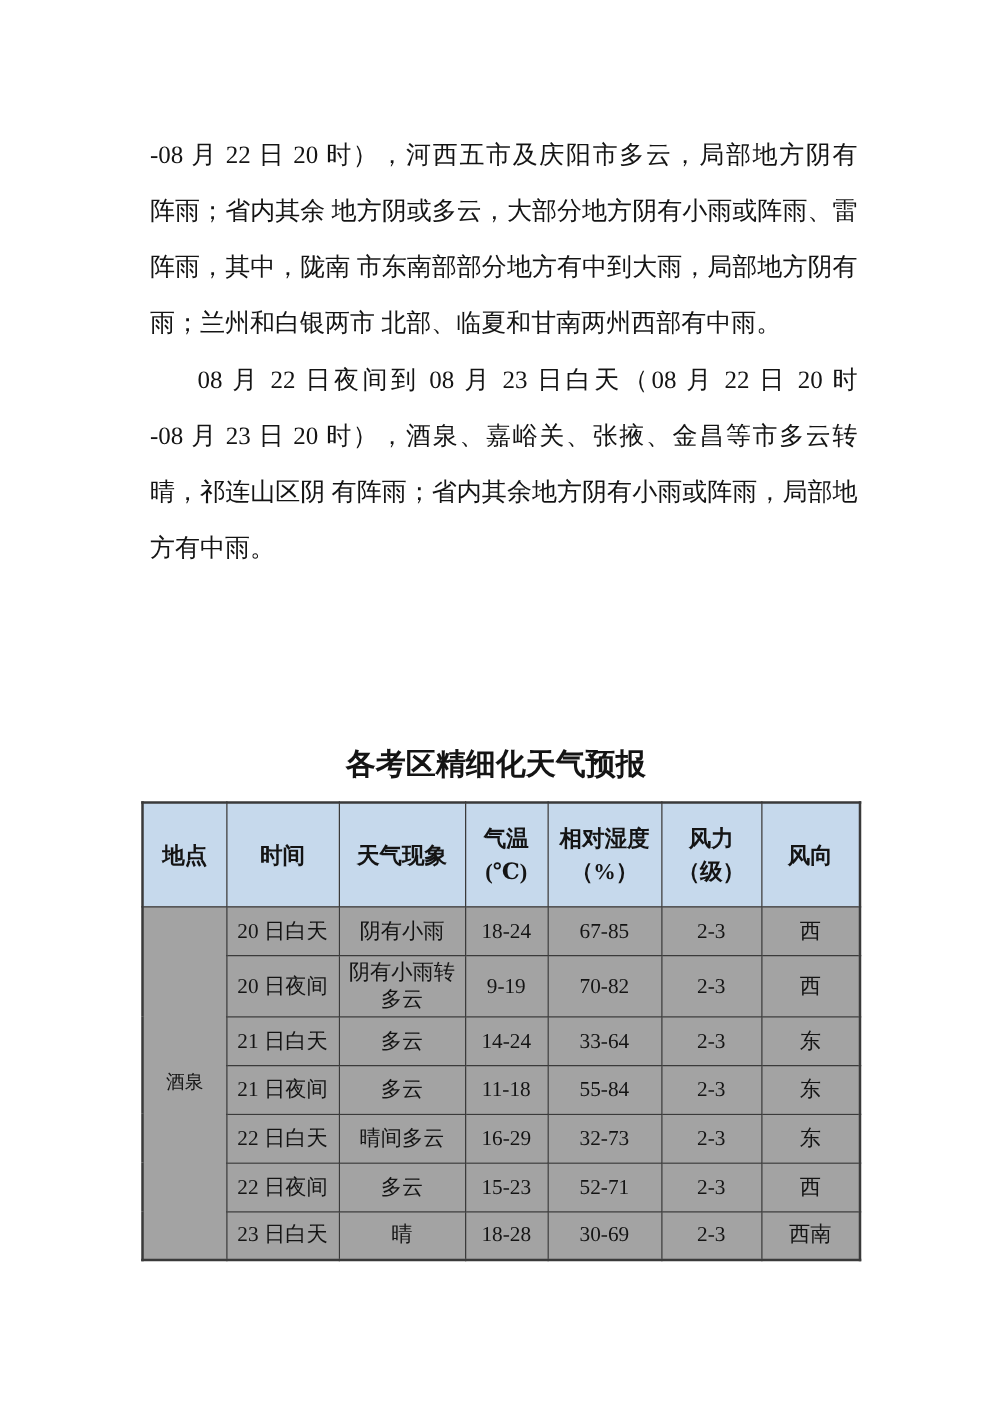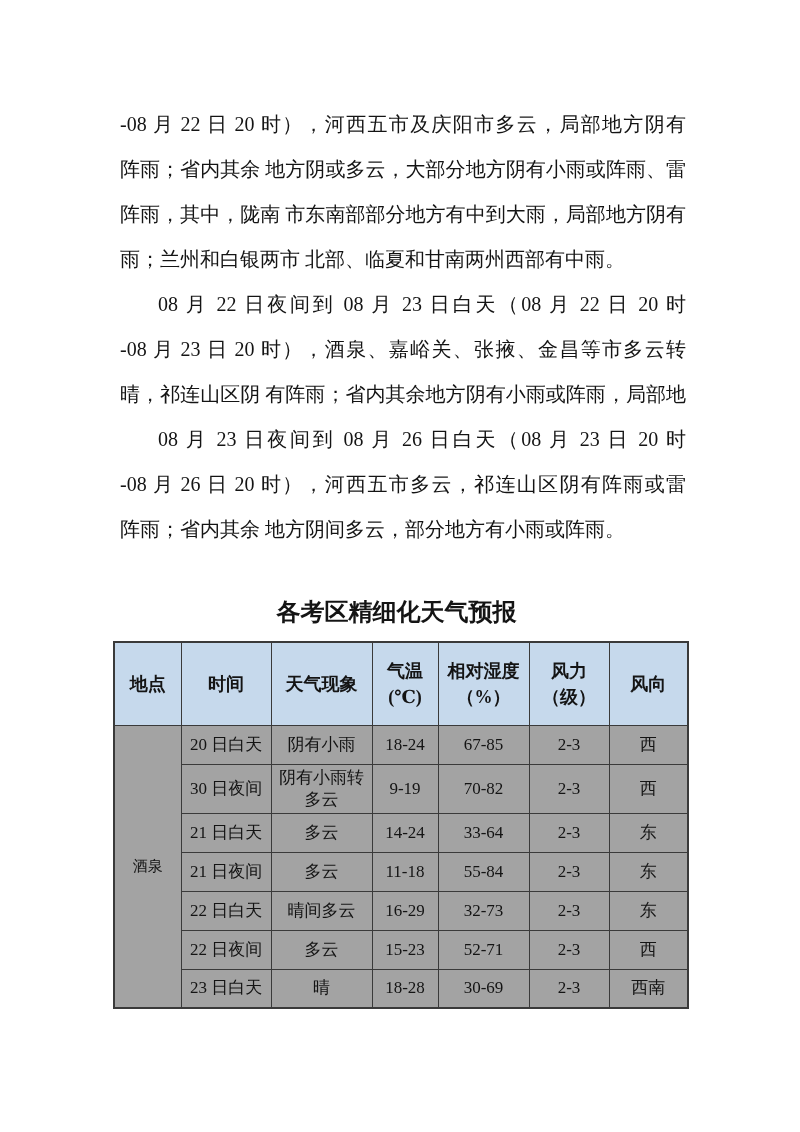--- a/index.html
+++ b/index.html
@@ -92,25 +92,21 @@
       <div class="para">
         <div class="line">-08 月 22 日 20 时），河西五市及庆阳市多云，局部地方阴有</div>
         <div class="line">阵雨；省内其余 地方阴或多云，大部分地方阴有小雨或阵雨、雷</div>
         <div class="line">阵雨，其中，陇南 市东南部部分地方有中到大雨，局部地方阴有</div>
         <div class="line last">雨；兰州和白银两市 北部、临夏和甘南两州西部有中雨。</div>
       </div>
       <div class="para">
         <div class="line indented">08 月 22 日夜间到 08 月 23 日白天（08 月 22 日 20 时</div>
         <div class="line">-08 月 23 日 20 时），酒泉、嘉峪关、张掖、金昌等市多云转</div>
         <div class="line">晴，祁连山区阴 有阵雨；省内其余地方阴有小雨或阵雨，局部地</div>
-      </div>
-      <div class="para">
-        <div class="line indented">08 月 23 日夜间到 08 月 26 日白天（08 月 23 日 20 时</div>
-        <div class="line">-08 月 26 日 20 时），河西五市多云，祁连山区阴有阵雨或雷</div>
-        <div class="line last">阵雨；省内其余 地方阴间多云，部分地方有小雨或阵雨。</div>
+        <div class="line last">方有中雨。</div>
       </div>
     </div>
 
   <div class="section-title">各考区精细化天气预报</div>
 
   <table class="forecast">
     <colgroup id="table-cols">
         <col style="width: 67px;">
         <col style="width: 90px;">
         <col style="width: 101px;">
@@ -137,21 +133,21 @@
         <tr>
           <td rowspan="7" class="loc-cell">酒泉</td>
           <td>20 日白天</td>
           <td>阴有小雨</td>
           <td>18-24</td>
           <td>67-85</td>
           <td>2-3</td>
           <td>西</td>
         </tr>
         <tr>
-          <td>30 日夜间</td>
+          <td>20 日夜间</td>
           <td>阴有小雨转多云</td>
           <td>9-19</td>
           <td>70-82</td>
           <td>2-3</td>
           <td>西</td>
         </tr>
         <tr>
           <td>21 日白天</td>
           <td>多云</td>
           <td>14-24</td>

